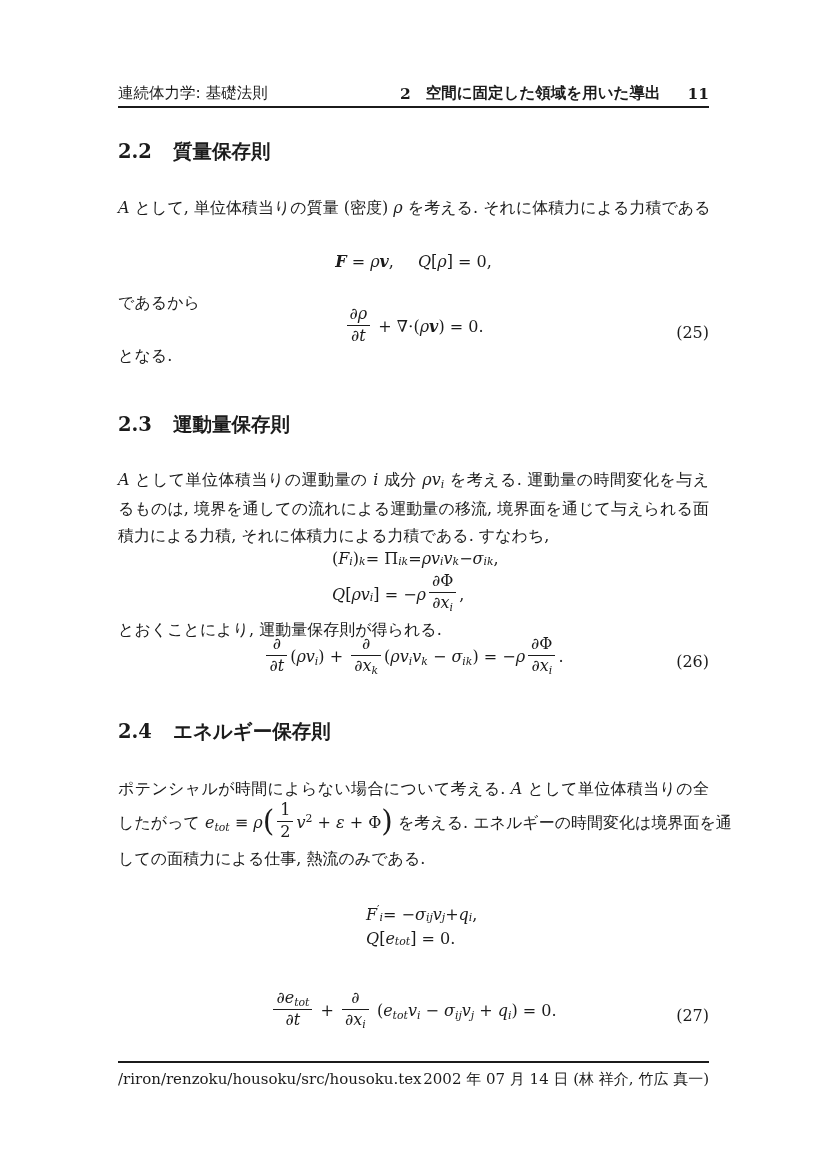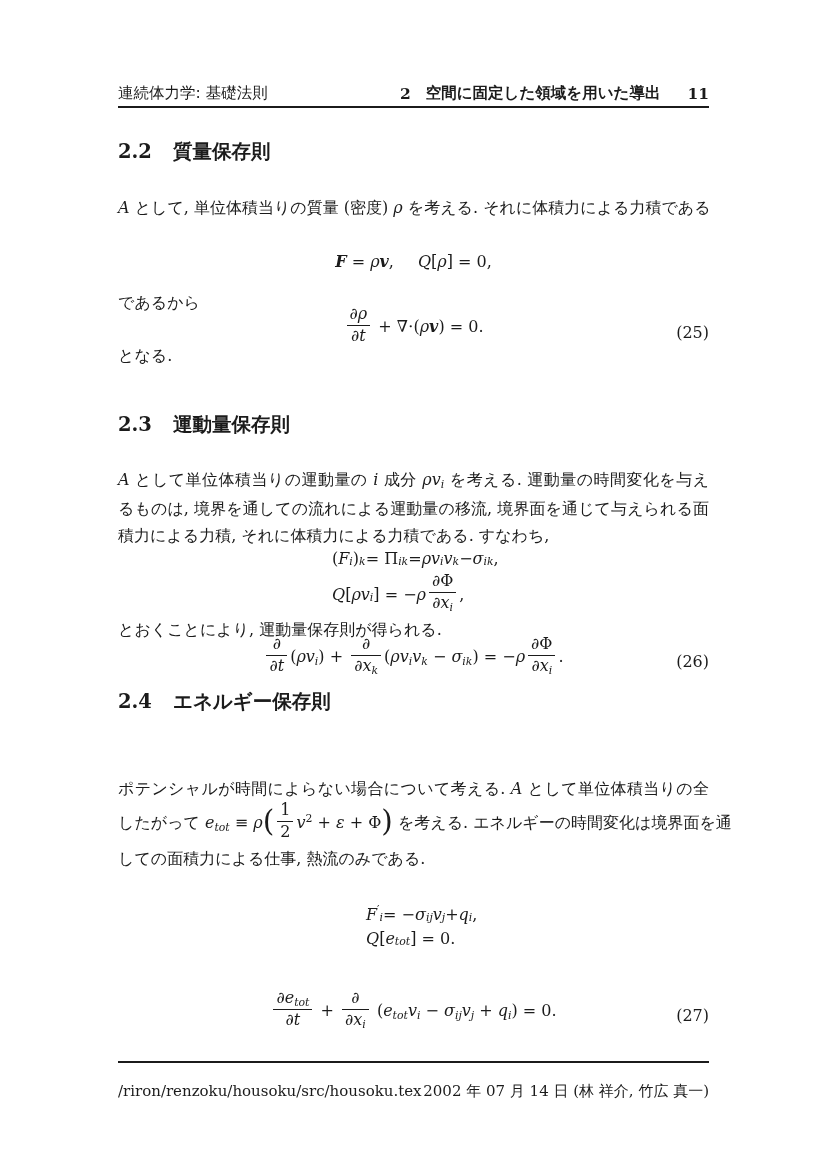--- a/index.html
+++ b/index.html
@@ -38,21 +38,21 @@
   .sb{font-size:68%;position:relative;bottom:-0.28em;letter-spacing:0;}
   .sp{font-size:68%;position:relative;top:-0.5em;}
   .frac{display:inline-flex;flex-direction:column;vertical-align:middle;
         text-align:center;margin:0 3px;position:relative;top:-2px;}
   .frac .num{display:block;border-bottom:1px solid #1b1b1b;padding:0 3px;line-height:1.3;}
   .frac .den{display:block;padding:0 3px;line-height:1.3;}
   .bigp{font-size:185%;font-weight:normal;vertical-align:middle;position:relative;top:-2px;line-height:1;}
   
   .footer{
     position:absolute;left:118px;top:1061px;width:591px;
-    border-top:2px solid #1b1b1b;padding-top:18px;
+    border-top:2px solid #1b1b1b;padding-top:6px;
     display:flex;justify-content:space-between;font-size:15px;line-height:20px;white-space:nowrap;
   }
 </style>
 </head>
 <body>
 
 <div class="page">
 
   <div class="header">
     <span class="h-left">連続体力学: 基礎法則</span>
@@ -140,21 +140,21 @@
         </span><span>(</span><span class="it">ρv</span><span class="it sb">i</span><span>) + </span><span class="frac">
           <span class="num"><span class="it">∂</span></span>
           <span class="den"><span class="it">∂x</span><span class="it sb">k</span></span>
         </span><span>(</span><span class="it">ρv</span><span class="it sb">i</span><span class="it">v</span><span class="it sb">k</span><span> − </span><span class="it">σ</span><span class="it sb">ik</span><span>) = −</span><span class="it">ρ</span><span class="frac">
           <span class="num"><span class="it">∂</span><span>Φ</span></span>
           <span class="den"><span class="it">∂x</span><span class="it sb">i</span></span>
         </span><span>.</span></div>
     <span class="eq-label">(26)</span>
   </div>
 
-  <div class="sec" style="top:689px;text-align:center;">
+  <div class="sec" style="top:719px;text-align:center;">
     <span class="sec-num">2.4</span><span class="sec-title">エネルギー保存則</span>
   </div>
 
   <div class="para" style="top:775px;">
     <div class="pline just"><span>ポテンシャルが時間によらない場合について考える. </span><span class="it">A</span><span> として単位体積当りの全</span></div>
     <div class="pline" style="line-height:36px;"><span>したがって </span><span class="it">e</span><span class="it sb">tot</span><span> ≡ </span><span class="it">ρ</span><span class="bigp">(</span><span class="frac">
           <span class="num"><span>1</span></span>
           <span class="den"><span>2</span></span>
         </span><span class="it">v</span><span class="sp">2</span><span> + </span><span class="it">ε</span><span> + Φ</span><span class="bigp">)</span><span> を考える. エネルギーの時間変化は境界面を通</span></div>
     <div class="pline"><span>しての面積力による仕事, 熱流のみである.</span></div>

